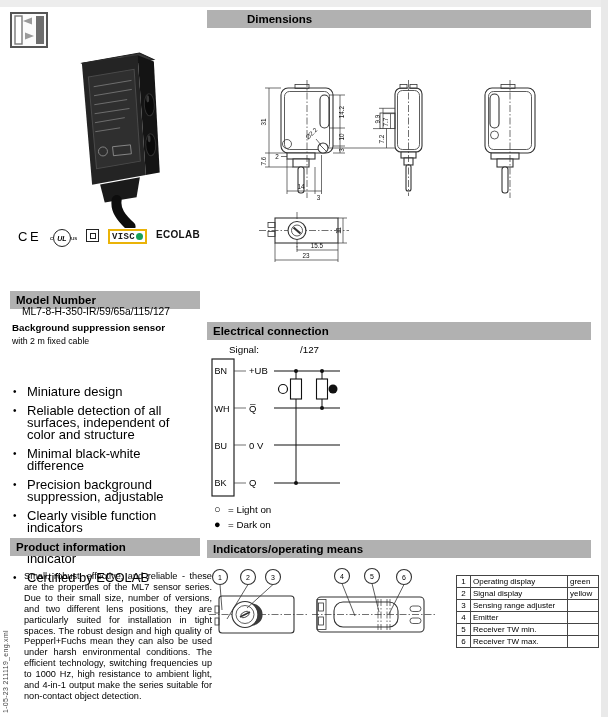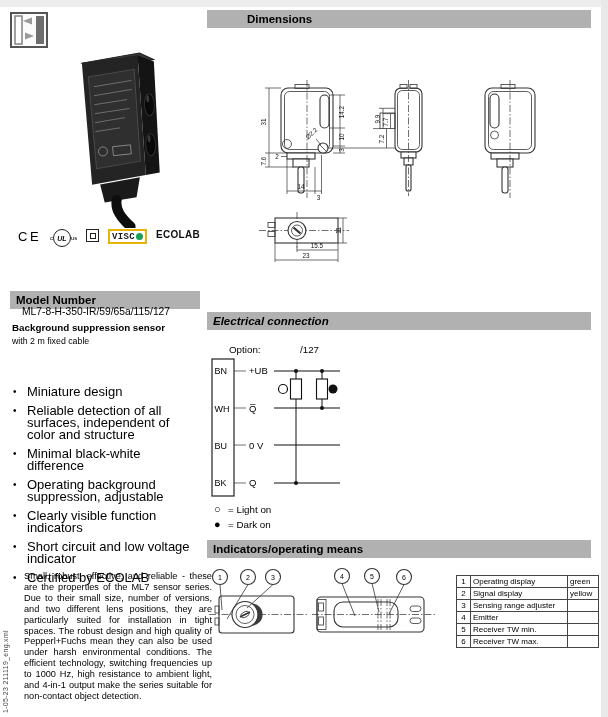--- a/index.html
+++ b/index.html
@@ -118,26 +118,27 @@
 
   <div class="bar bar-left" style="top:291px;">Model Number</div>
   <div class="abs model-no" style="top:306px;">ML7-8-H-350-IR/59/65a/115/127</div>
   <div class="abs model-d1" style="top:322px;font-weight:bold;">Background suppression sensor</div>
   <div class="abs model-d2" style="top:336px;">with 2 m fixed cable</div>
 
   <ul class="features">
     <li>Miniature design</li>
     <li>Reliable detection of all surfaces, independent of color and structure</li>
     <li>Minimal black-white difference</li>
-    <li>Operating background suppression, adjustable</li>
+    <li>Precision background suppression, adjustable</li>
     <li>Clearly visible function indicators</li>
     <li>Short circuit and low voltage indicator</li>
     <li>Certified by ECOLAB</li>
   </ul>
 
+  <div class="bar bar-left" style="top:538px;">Product information</div>
   <p class="abs prodinfo">Small, robust, effective, and reliable - these are the properties of the ML7 sensor series. Due to their small size, number of versions, and two different lens positions, they are particularly suited for installation in tight spaces. The robust design and high quality of Pepperl+Fuchs mean they can also be used under harsh environmental conditions. The efficient technology, switching frequencies up to 1000 Hz, high resistance to ambient light, and 4-in-1 output make the series suitable for non-contact object detection.</p>
 
   <div class="vtext">1-05-23   211119_eng.xml</div>
 
   <div class="bar bar-right" style="top:10px;padding-left:40px;">Dimensions</div>
 
   <div class="abs" style="left:207px;top:34px;">
     <svg width="384" height="252" viewBox="0 0 384 252">
 
       <g>
@@ -234,23 +235,23 @@
         <line x1="131" y1="209" x2="131" y2="228" class="d"></line>
         <line x1="68" y1="209" x2="68" y2="228" class="d"></line>
         <line x1="90" y1="216" x2="131" y2="216" class="d"></line>
         <line x1="68" y1="226" x2="131" y2="226" class="d"></line>
         <text class="dim" x="110" y="214" text-anchor="middle">15.5</text>
         <text class="dim" x="99" y="224" text-anchor="middle">23</text>
       </g>
     </svg>
   </div>
 
-  <div class="bar bar-right" style="top:312px;font-style:italic;">Electrical connection</div>
+  <div class="bar bar-right" style="top:322px;">Electrical connection</div>
   <div class="optrow">
-    <span style="left:229px;top:344px;">Option:</span>
+    <span style="left:229px;top:344px;">Signal:</span>
     <span style="left:300px;top:344px;">/127</span>
   </div>
 
   <div class="abs" style="left:210px;top:355px;">
     <svg width="200" height="150" viewBox="0 0 200 150">
       <rect x="2" y="4" width="22" height="137" class="b2"></rect>
       <text class="wire" x="4.5" y="19">BN</text>
       <text class="wire" x="4.5" y="56.5">WH</text>
       <text class="wire" x="4.5" y="93.5">BU</text>
       <text class="wire" x="4.5" y="131">BK</text>

